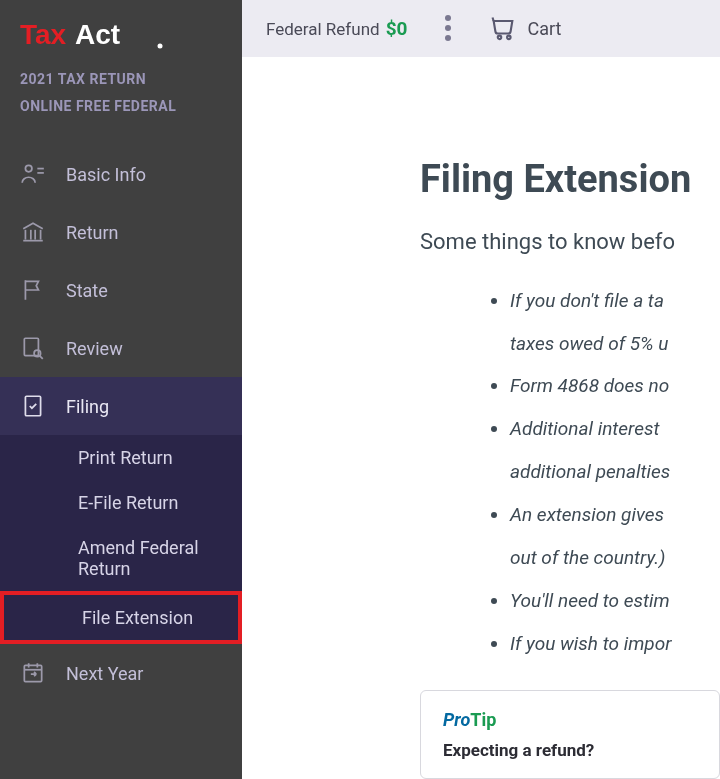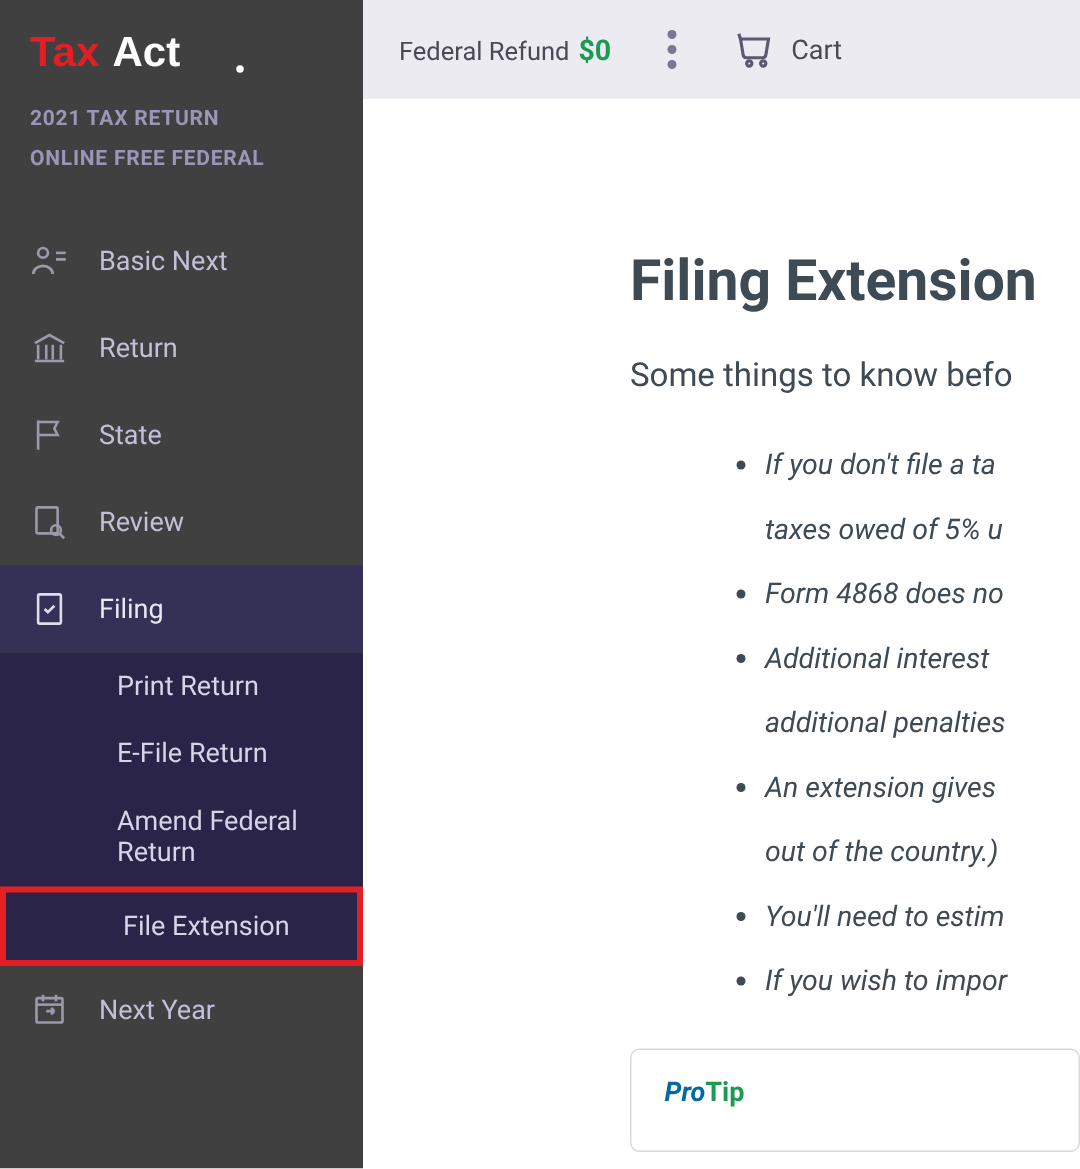--- a/index.html
+++ b/index.html
@@ -55,21 +55,21 @@
 
     <div class="nav-item">
       <span class="icon">
         <svg width="26" height="26" viewBox="0 0 24 24" fill="none" stroke="#c3bfd8" stroke-width="1.6">
             <circle cx="8" cy="7" r="3"></circle>
             <path d="M2 20c0-3 3-5 6-5s6 2 6 5"></path>
             <line x1="16" y1="7" x2="22" y2="7"></line>
             <line x1="16" y1="11" x2="22" y2="11"></line>
           </svg>
       </span>
-      <span>Basic Next</span>
+      <span>Basic Info</span>
     </div>
 
     <div class="nav-item">
       <span class="icon">
         <svg width="26" height="26" viewBox="0 0 24 24" fill="none" stroke="#c3bfd8" stroke-width="1.6">
             <path d="M3 9l9-5 9 5"></path>
             <line x1="5" y1="10" x2="5" y2="19"></line>
             <line x1="10" y1="10" x2="10" y2="19"></line>
             <line x1="14" y1="10" x2="14" y2="19"></line>
             <line x1="19" y1="10" x2="19" y2="19"></line>
@@ -176,14 +176,15 @@
       <li style="list-style:none">out of the country.)</li>
       <li>You'll need to estim</li>
       <li>If you wish to impor</li>
     </ul>
   </div>
 
   <div class="protip">
     <div class="protip-title">
       <span class="pro">Pro</span><span class="tip">Tip</span>
     </div>
+    <div class="protip-sub">Expecting a refund?</div>
   </div>
 </div>
 
 </body></html>

